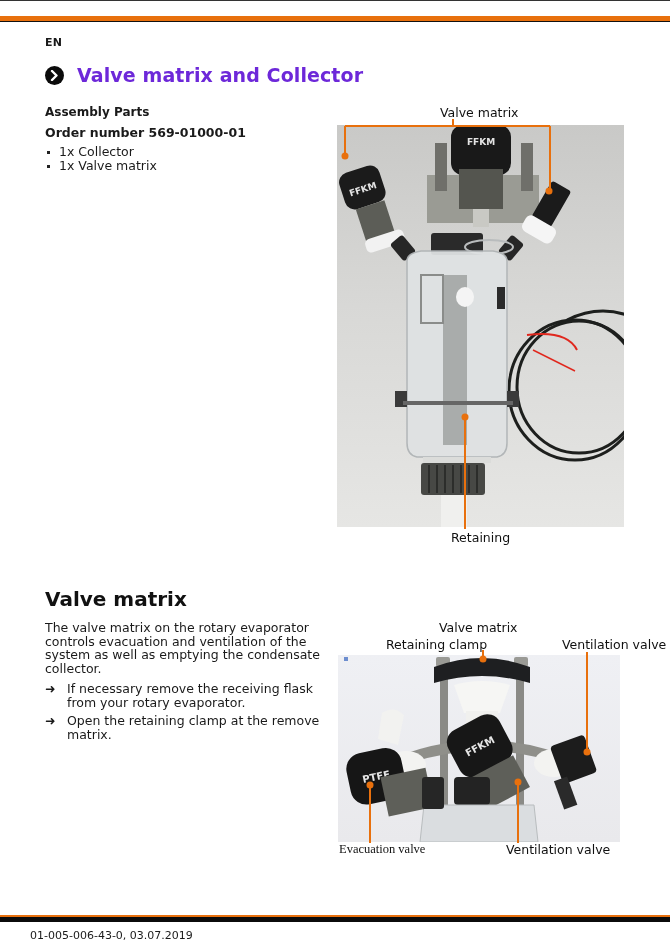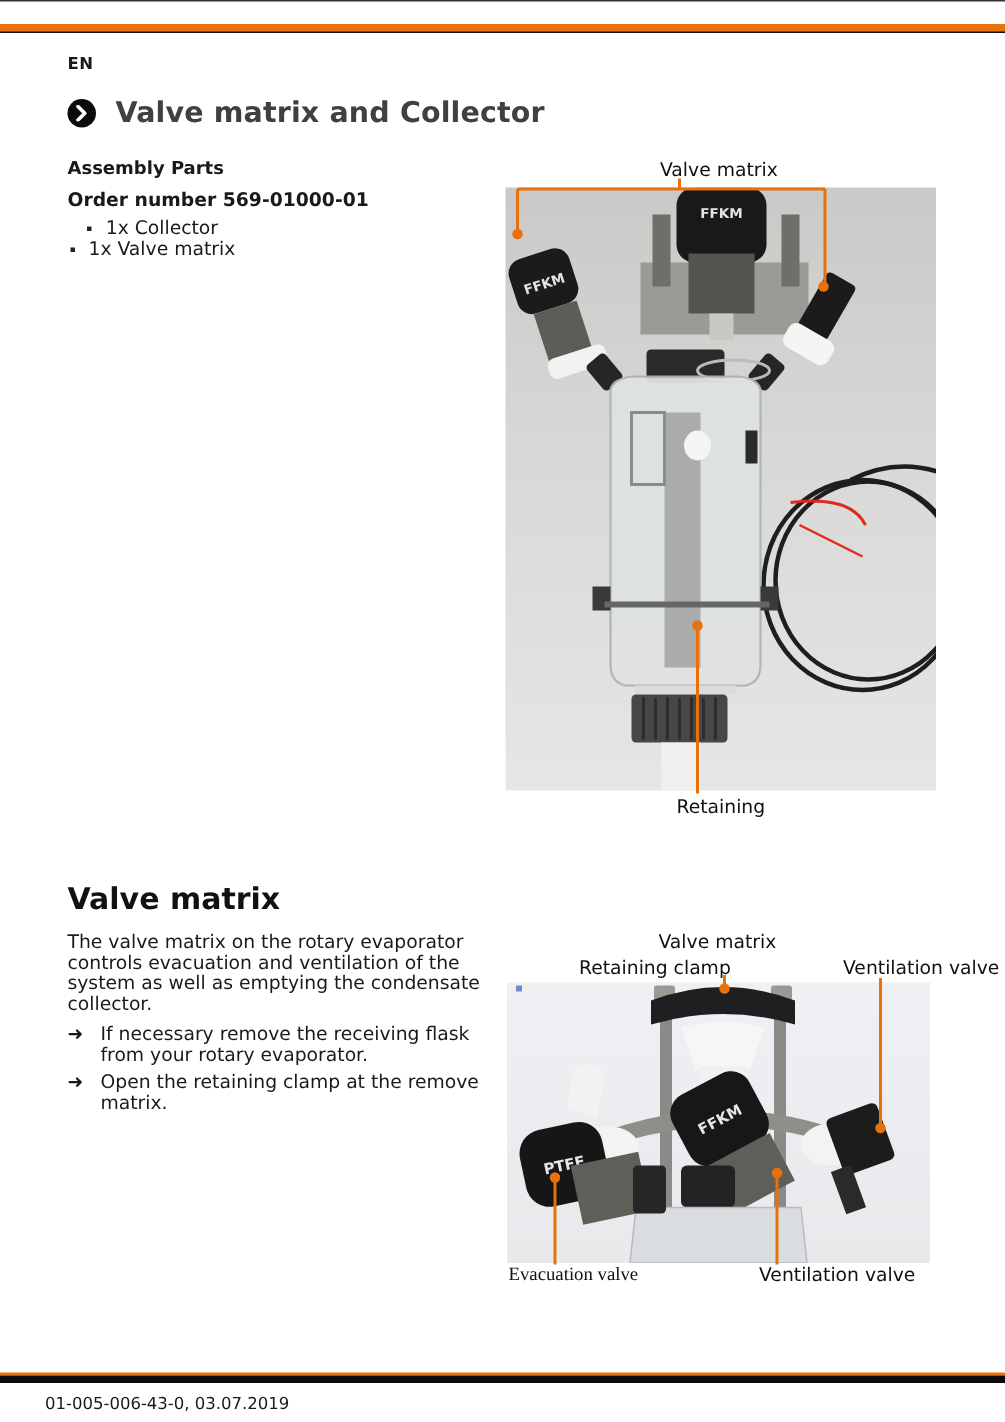--- a/index.html
+++ b/index.html
@@ -7,26 +7,26 @@
   body { position: relative; font-family: "DejaVu Sans", sans-serif; color: #1a1a1a; }
 
   .top-rule { position: absolute; left: 0; top: 0; width: 670px; height: 1px; background: #333; }
   .top-bar { position: absolute; left: 0; top: 16px; width: 670px; height: 6px; background: #e8700d; border-bottom: 1px solid #111; }
 
   .lang { position: absolute; left: 45px; top: 36px; font-size: 11px; font-weight: bold; letter-spacing: 0.3px; }
 
   .chapter { position: absolute; left: 45px; top: 64px; display: flex; align-items: center; }
   .chapter-icon { width: 19px; height: 19px; border-radius: 50%; background: #0b0b0b; display: flex; align-items: center; justify-content: center; margin-right: 13px; }
   .chapter-icon svg { display: block; }
-  .chapter-title { font-size: 19px; font-weight: bold; color: #404040; letter-spacing: 0.1px; }
+  .chapter-title { font-size: 19px; font-weight: bold; color: #6d28d9; letter-spacing: 0.1px; }
 
   .assembly-title { position: absolute; left: 45px; top: 105px; font-size: 12px; font-weight: bold; }
   .order-number { position: absolute; left: 45px; top: 125px; font-size: 12.5px; font-weight: bold; }
   .parts-list { position: absolute; left: 45px; top: 145px; list-style: none; font-size: 12.5px; line-height: 14px; }
-  .parts-list li { display: flex; align-items: center; justify-content: center; }
+  .parts-list li { display: flex; align-items: center; }
   .bullet { display: inline-block; width: 3px; height: 3px; background: #222; margin: 0 9px 0 2px; }
 
   
   .callout-label { position: absolute; font-size: 12.5px; color: #111; white-space: nowrap; }
   .photo1 { position: absolute; left: 337px; top: 125px; width: 287px; height: 402px; background: linear-gradient(180deg, #c9c9c7 0%, #d8d8d6 45%, #e6e6e4 100%); overflow: hidden; }
   .photo2 { position: absolute; left: 338px; top: 655px; width: 282px; height: 187px; background: linear-gradient(180deg, #eff0f4 0%, #e9e9ec 100%); overflow: hidden; }
   .photo svg { position: absolute; left: 0; top: 0; }
 
   .overlay { position: absolute; left: 0; top: 0; width: 670px; height: 948px; pointer-events: none; }
 

